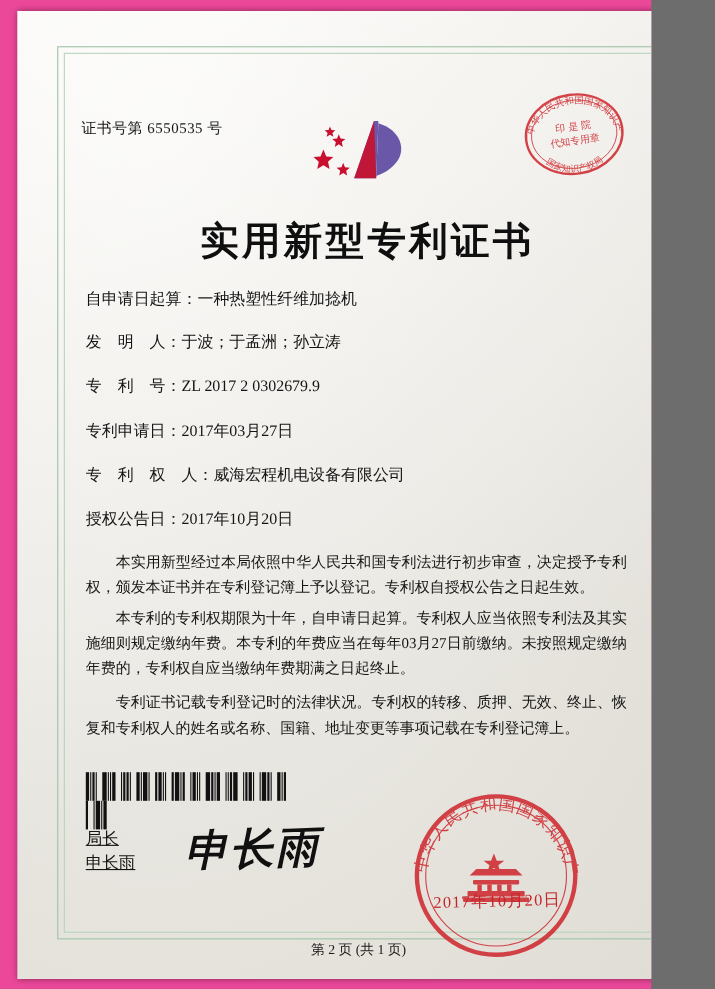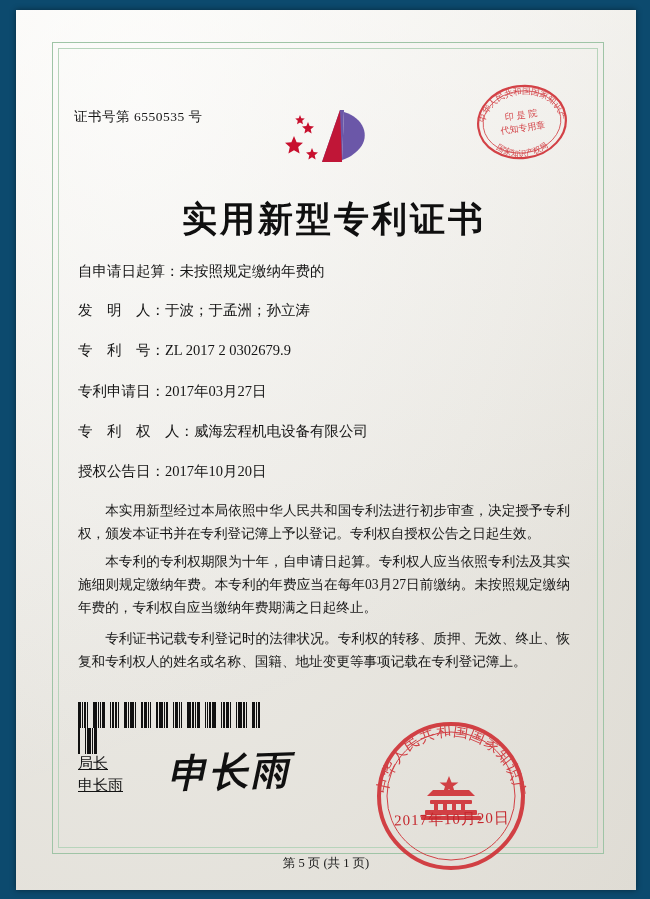--- a/index.html
+++ b/index.html
@@ -2,24 +2,24 @@
 <html><head>
 <meta charset="utf-8">
 <style>
   html, body {
     margin: 0;
     padding: 0;
     background: #6d6d6d;
   }
   #page {
     position: relative;
-    width: 650px;
+    width: 592px;
     height: 899px;
     overflow: hidden;
-    background: #0c4a6e;
+    background: #ec4899;
     font-family: "Liberation Serif", serif;
   }
   
   #paper {
     position: absolute;
     left: 16px;
     top: 10px;
     width: 620px;
     height: 880px;
     background: #f3f1ec;
@@ -240,21 +240,21 @@
             <text font-size="8" fill="#cf2a30" font-family="DejaVu Serif, serif">
               <textPath href="#arcBot" startOffset="18%">国家知识产权局</textPath>
             </text>
           </g>
         </svg>
       </div>
 
       <div class="doc-title">实用新型专利证书</div>
 
       <div class="field f1">
-        <span class="lbl">自申请日起算：</span><span class="val">未按照规定缴纳年费的</span>
+        <span class="lbl">自申请日起算：</span><span class="val">一种热塑性纤维加捻机</span>
       </div>
       <div class="field f2">
         <span class="lbl">发　明　人：</span><span class="val">于波；于孟洲；孙立涛</span>
       </div>
       <div class="field f3">
         <span class="lbl">专　利　号：</span><span class="val">ZL 2017 2 0302679.9</span>
       </div>
       <div class="field f4">
         <span class="lbl">专利申请日：</span><span class="val">2017年03月27日</span>
       </div>
@@ -310,17 +310,17 @@
               <rect x="1" y="2" width="4" height="6"></rect>
               <rect x="10" y="2" width="4" height="6"></rect>
               <polygon points="-24,-6 24,-6 18,-12 -18,-12"></polygon>
               <rect x="-30" y="14" width="60" height="4" rx="1"></rect>
             </g>
           </g>
         </svg>
       </div>
       <div class="seal-date">2017年10月20日</div>
 
-      <div class="page-foot">第 5 页 (共 1 页)</div>
+      <div class="page-foot">第 2 页 (共 1 页)</div>
 
     </div>
   </div>
 </div>
 
 </body></html>

